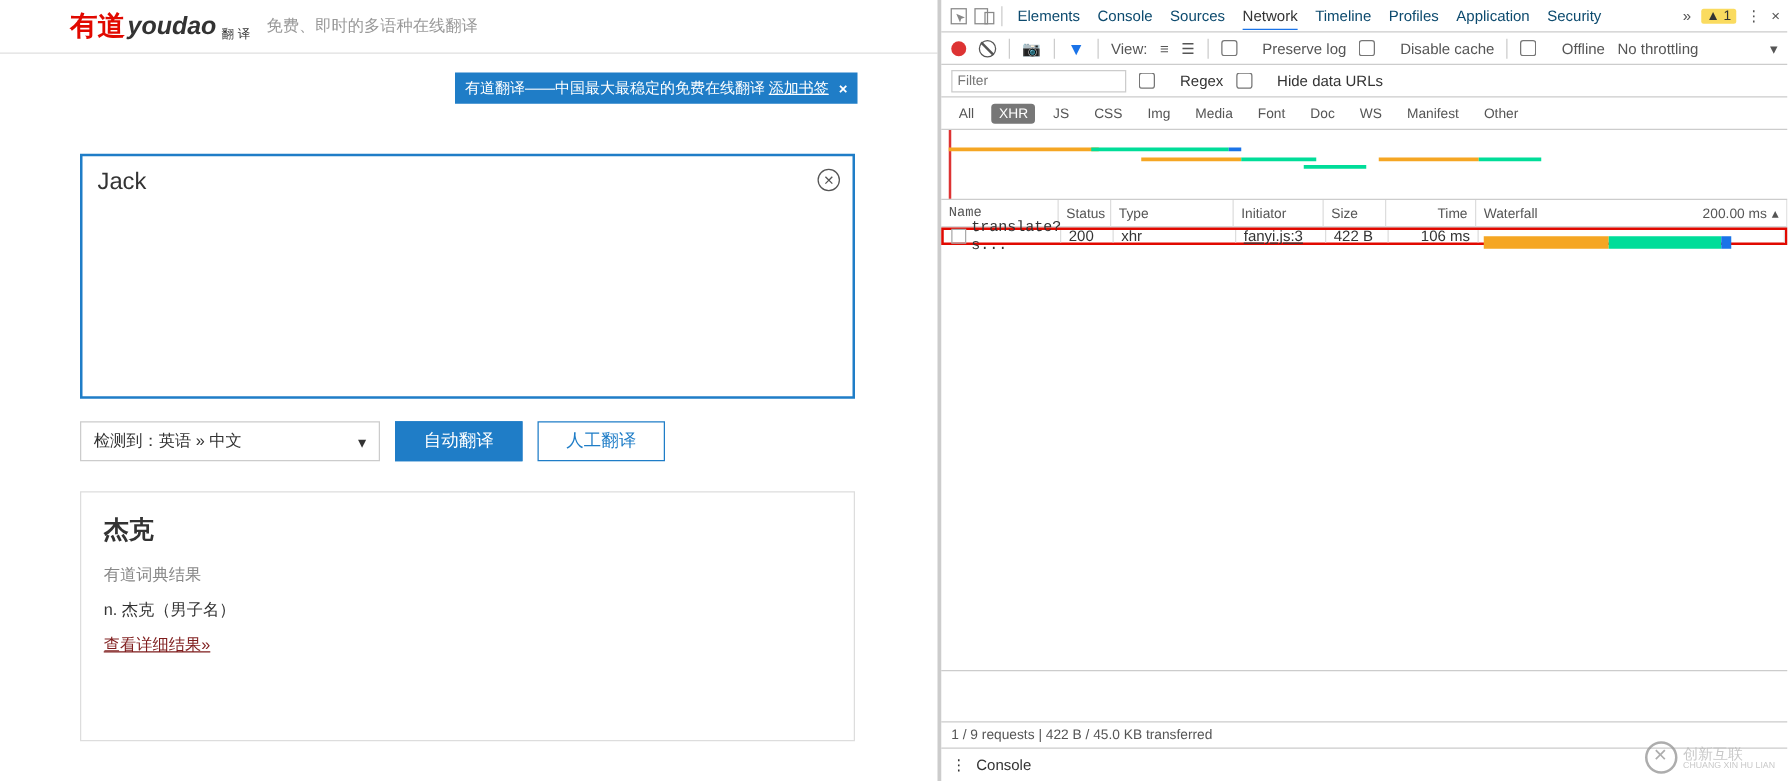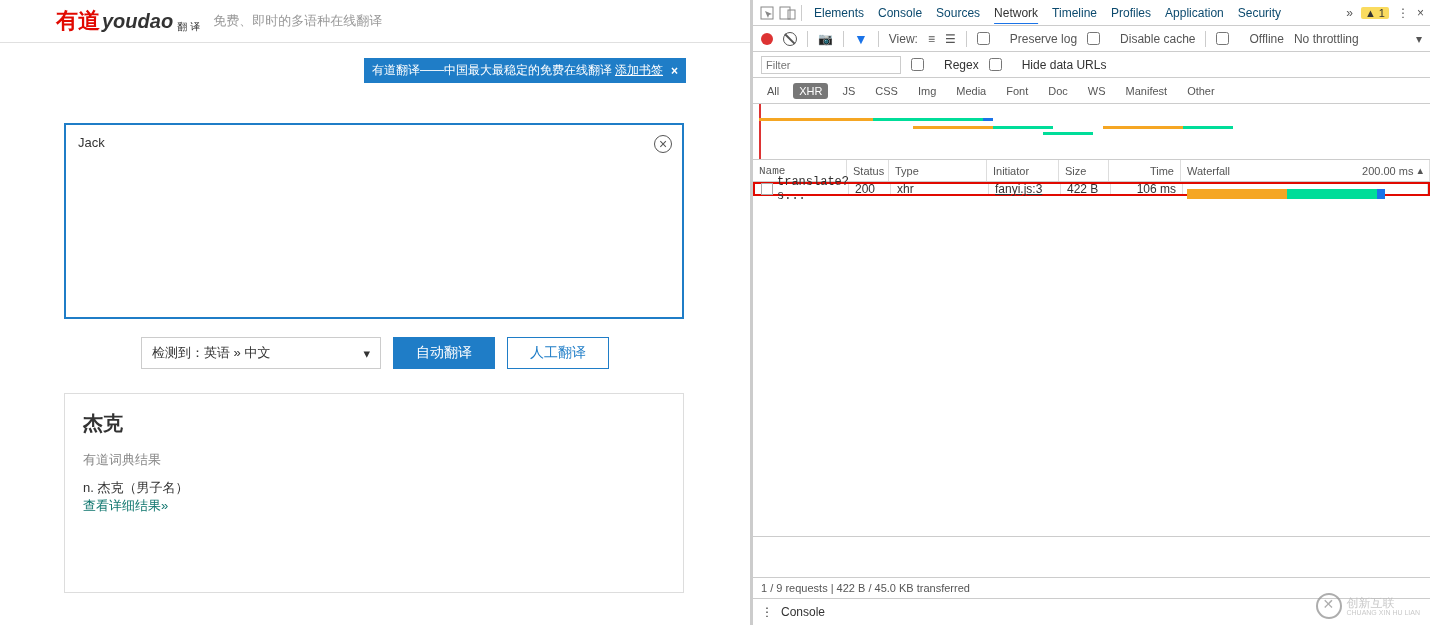--- a/index.html
+++ b/index.html
@@ -11,35 +11,35 @@
 .logo-primary { color: #e10900; font-weight: bold; font-size: 22px; }
 .logo-pinyin { color: #333; font-weight: bold; font-style: italic; font-size: 20px; margin-left: 2px; }
 .logo-sub { color: #333; font-size: 10px; letter-spacing: 3px; margin-left: 4px; position: relative; top: 6px; }
 .slogan { color: #999; font-size: 13px; margin-left: 10px; }
 
 .banner { background: #1f7dc7; color: #fff; font-size: 12px; padding: 4px 8px; position: absolute; right: 64px; top: 58px; display: flex; align-items: center; }
 .banner .underline { text-decoration: underline; margin-left: 3px; }
 .banner .close { margin-left: 8px; font-weight: bold; cursor: pointer; }
 
 .main { padding: 80px 64px 0; }
-.input-box { border: 2px solid #1f7dc7; width: 620px; height: 196px; padding: 10px 12px; font-size: 13px; position: relative; }
+.input-box { border: 2px solid #1f7dc7; width: 620px; height: 196px; padding: 10px 12px; font-size: 19px; position: relative; }
 .input-box .clear { position: absolute; right: 10px; top: 10px; width: 18px; height: 18px; border: 1.5px solid #555; border-radius: 50%; display: flex; align-items: center; justify-content: center; }
 .input-box .clear::before { content: "×"; font-size: 14px; color: #555; line-height: 1; }
 
-.controls { display: flex; gap: 12px; margin-top: 18px; align-items: center; justify-content: center; }
+.controls { display: flex; gap: 12px; margin-top: 18px; align-items: center; }
 .lang-select { border: 1px solid #ccc; padding: 0 10px; height: 32px; width: 240px; display: flex; align-items: center; justify-content: space-between; font-size: 13px; }
 .btn { height: 32px; padding: 0 22px; font-size: 14px; border: 1px solid #1f7dc7; display: flex; align-items: center; cursor: pointer; }
 .btn-primary { background: #1f7dc7; color: #fff; }
 .btn-outline { background: #fff; color: #1f7dc7; }
 
 .result { border: 1px solid #ddd; margin-top: 24px; padding: 16px 18px; width: 620px; min-height: 200px; position: relative; }
 .result-word { font-size: 20px; font-weight: bold; }
 .result-dict { color: #888; font-size: 13px; margin-top: 14px; }
 .result-def { font-size: 13px; margin-top: 10px; }
-.result-more { color: #0f766e; font-size: 13px; margin-top: 0; display: inline-block; }
+.result-more { color: #7f1d1d; font-size: 13px; margin-top: 10px; display: inline-block; text-decoration: underline; }
 
 .result-footer { position: absolute; bottom: 14px; left: 18px; right: 18px; display: flex; justify-content: space-between; align-items: center; }
 .huaci { display: flex; align-items: center; gap: 6px; font-size: 13px; color: #555; }
 .result-icons { display: flex; gap: 14px; }
 .icon-btn { width: 18px; height: 18px; }
 
 
 .pane-divider { position: absolute; left: 750px; top: 0; width: 2px; height: 100%; background: #ccc; }
 
 

